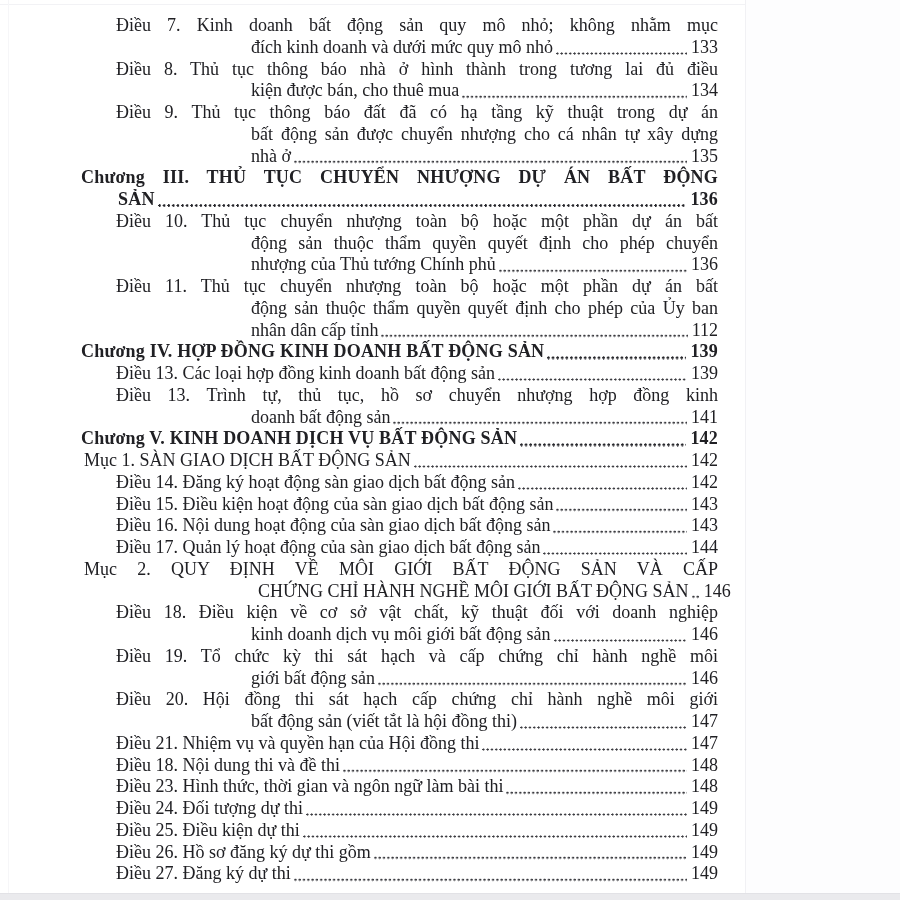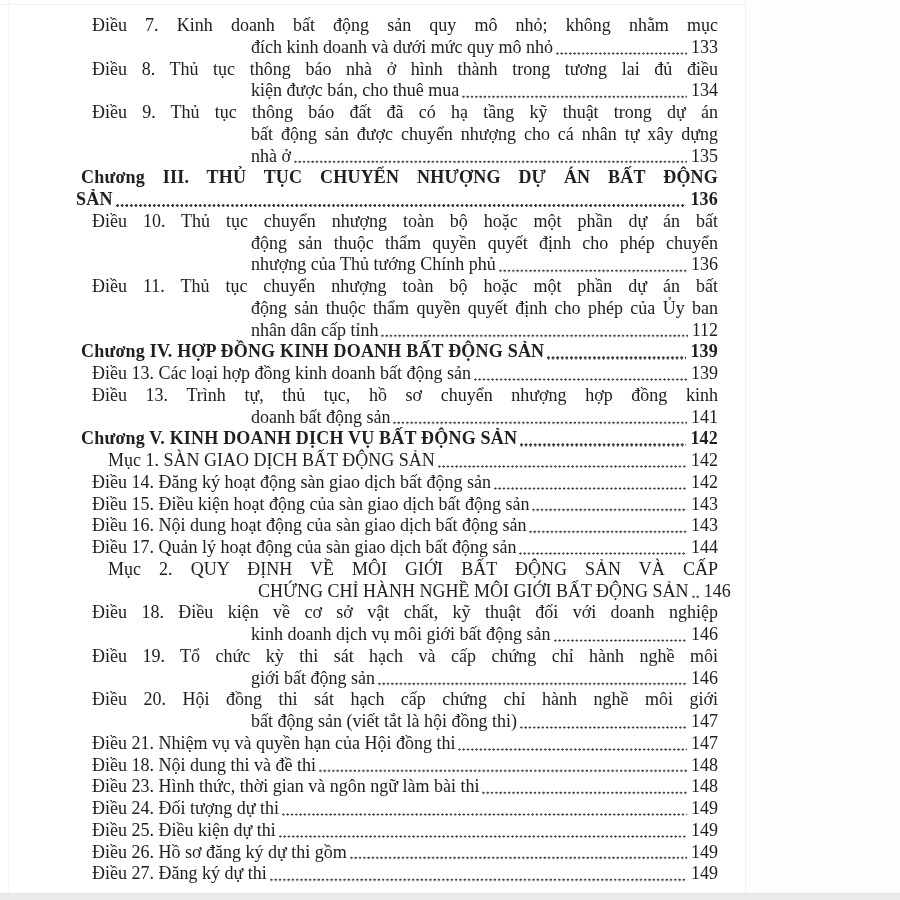--- a/index.html
+++ b/index.html
@@ -40,28 +40,28 @@
     min-width: 8px;
     height: 3.4px;
     margin: 0 4px 3.5px 3px;
     background-image: radial-gradient(circle at 1.5px 1.7px, #3b3b40 1.05px, rgba(0,0,0,0) 1.35px);
     background-size: 4.3px 3.4px;
     background-repeat: repeat-x;
     background-position: 0 100%;
   }
 
   .chuong .line { font-weight: 700; margin-left: 81px; letter-spacing: 0.2px; }
-  .chuong .line.cont { margin-left: 76px; }
+  .chuong .line.cont { margin-left: 118px; }
   .chuong .leader {
     background-image: radial-gradient(circle at 1.6px 1.7px, #26262b 1.2px, rgba(0,0,0,0) 1.5px);
     background-size: 4.6px 3.4px;
   }
-  .dieu .line { margin-left: 92px; }
+  .dieu .line { margin-left: 116px; }
   .dieu .line.cont { margin-left: 251px; }
-  .muc .line { margin-left: 108px; }
+  .muc .line { margin-left: 84px; }
   .muc .line.cont { margin-left: 258px; }
 </style>
 </head>
 <body>
 
 <div class="page">
   <div class="toc" id="toc">
       <div class="entry dieu">
         <div class="line just">Điều 7. Kinh doanh bất động sản quy mô nhỏ; không nhằm mục</div>
         <div class="line cont last">

